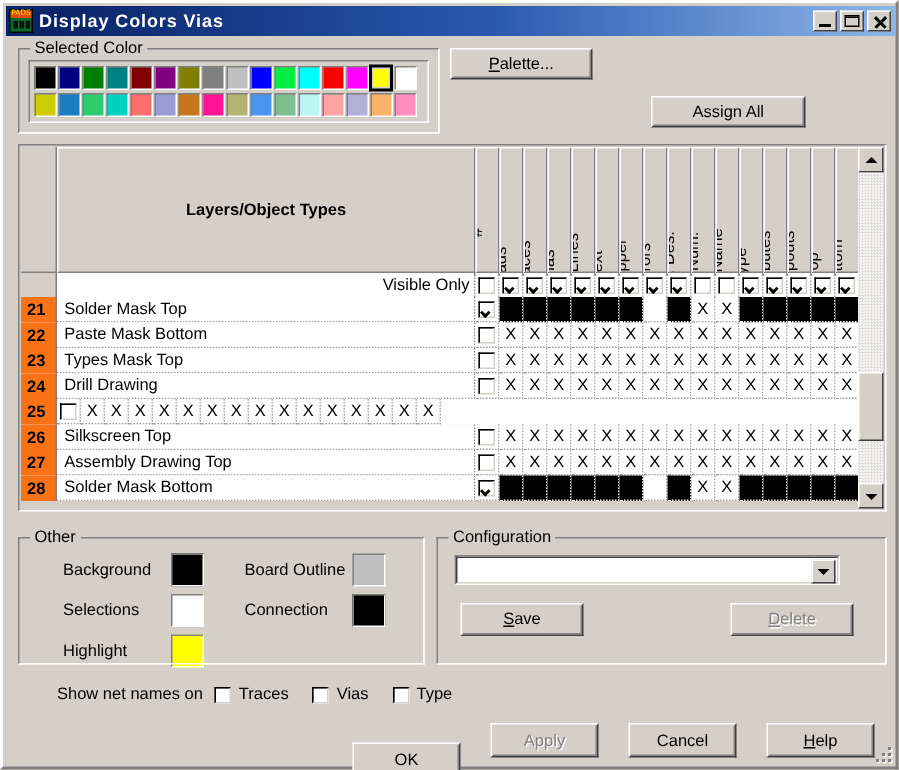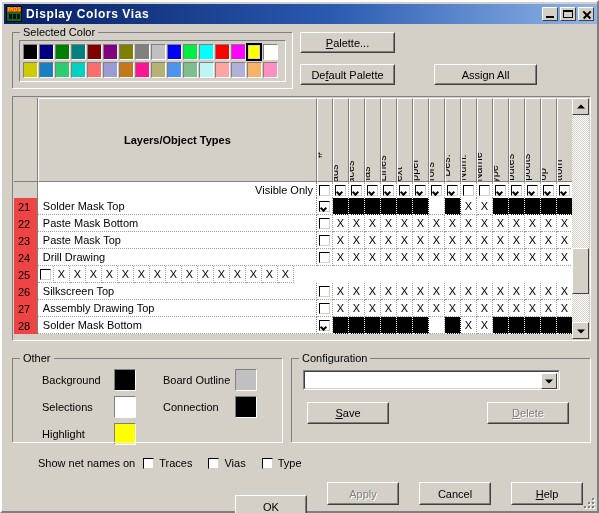--- a/index.html
+++ b/index.html
@@ -124,23 +124,23 @@
     border-right:1px solid #fff;border-bottom:1px solid #fff;
     position:relative;display:inline-block;}
   .cb::after{content:"";position:absolute;left:-1px;top:-1px;right:-1px;bottom:-1px;
     border:1px solid #000;border-right-color:#d4d0c8;border-bottom-color:#d4d0c8;box-sizing:border-box;}
   .cb.on::before{content:"";position:absolute;left:1px;top:4px;width:3px;height:3px;
     border-left:2px solid #000;border-bottom:2px solid #000;
     transform:rotate(-45deg);z-index:2;}
 
   .rows{position:absolute;left:0;top:100px;width:559px;}
   .row{display:flex;height:17px;background:#fff;}
-  .r-gutter{width:24px;background:#ef4444;box-sizing:border-box;
+  .r-gutter{width:24px;background:#f97316;box-sizing:border-box;
     border-right:1px solid #808080;display:flex;align-items:center;
-    padding-left:4px;font-size:11px;}
+    padding-left:4px;font-size:11px;font-weight:bold;}
   .r-name{width:282px;background:#fff;box-sizing:border-box;
     display:flex;align-items:center;padding-left:5px;font-size:11px;
     border-bottom:1px dotted #a0a0a0;border-right:1px dotted #808080;}
   .r-cells{display:flex;}
   .cell{width:16px;height:17px;box-sizing:border-box;
     border-right:1px dotted #a0a0a0;border-bottom:1px dotted #a0a0a0;
     display:flex;align-items:center;justify-content:center;background:#fff;
     font-size:11px;line-height:11px;}
   .cell.black{background:#000;border-right:1px dotted #fff;border-bottom:1px dotted #fff;}
   .cell.chk{background:#fff;}
@@ -347,25 +347,20 @@
             </div>
           </div>
       </div>
     </div>
   </div>
 
   <div class="btn" id="btn-palette">
     <span class="u">P</span>
       <span id="palette-rest">alette...</span>
   </div>
-  <div class="btn" id="btn-defpal">
-    <span id="defpal-a">De</span>
-      <span class="u">f</span>
-      <span id="defpal-b">ault Palette</span>
-  </div>
   <div class="btn" id="btn-assign">Assign All</div>
 
   <div id="tablewrap">
     <div id="tableinner">
 
       <div class="hdr">
         <div class="hdr-gutter"></div>
         <div class="hdr-name">Layers/Object Types</div>
         <div class="hdr-cols" id="hdr-cols">
             <div class="hdr-col hash">
@@ -518,21 +513,21 @@
               <div class="cell">X</div>
               <div class="cell">X</div>
               <div class="cell">X</div>
               <div class="cell">X</div>
               <div class="cell">X</div>
               <div class="cell">X</div>
             </div>
           </div>
           <div class="row">
             <div class="r-gutter">23</div>
-            <div class="r-name">Paste Mask Top</div>
+            <div class="r-name">Types Mask Top</div>
             <div class="r-cells">
               <div class="cell chk">
                 <span class="cb"></span>
               </div>
               <div class="cell">X</div>
               <div class="cell">X</div>
               <div class="cell">X</div>
               <div class="cell">X</div>
               <div class="cell">X</div>
               <div class="cell">X</div>

